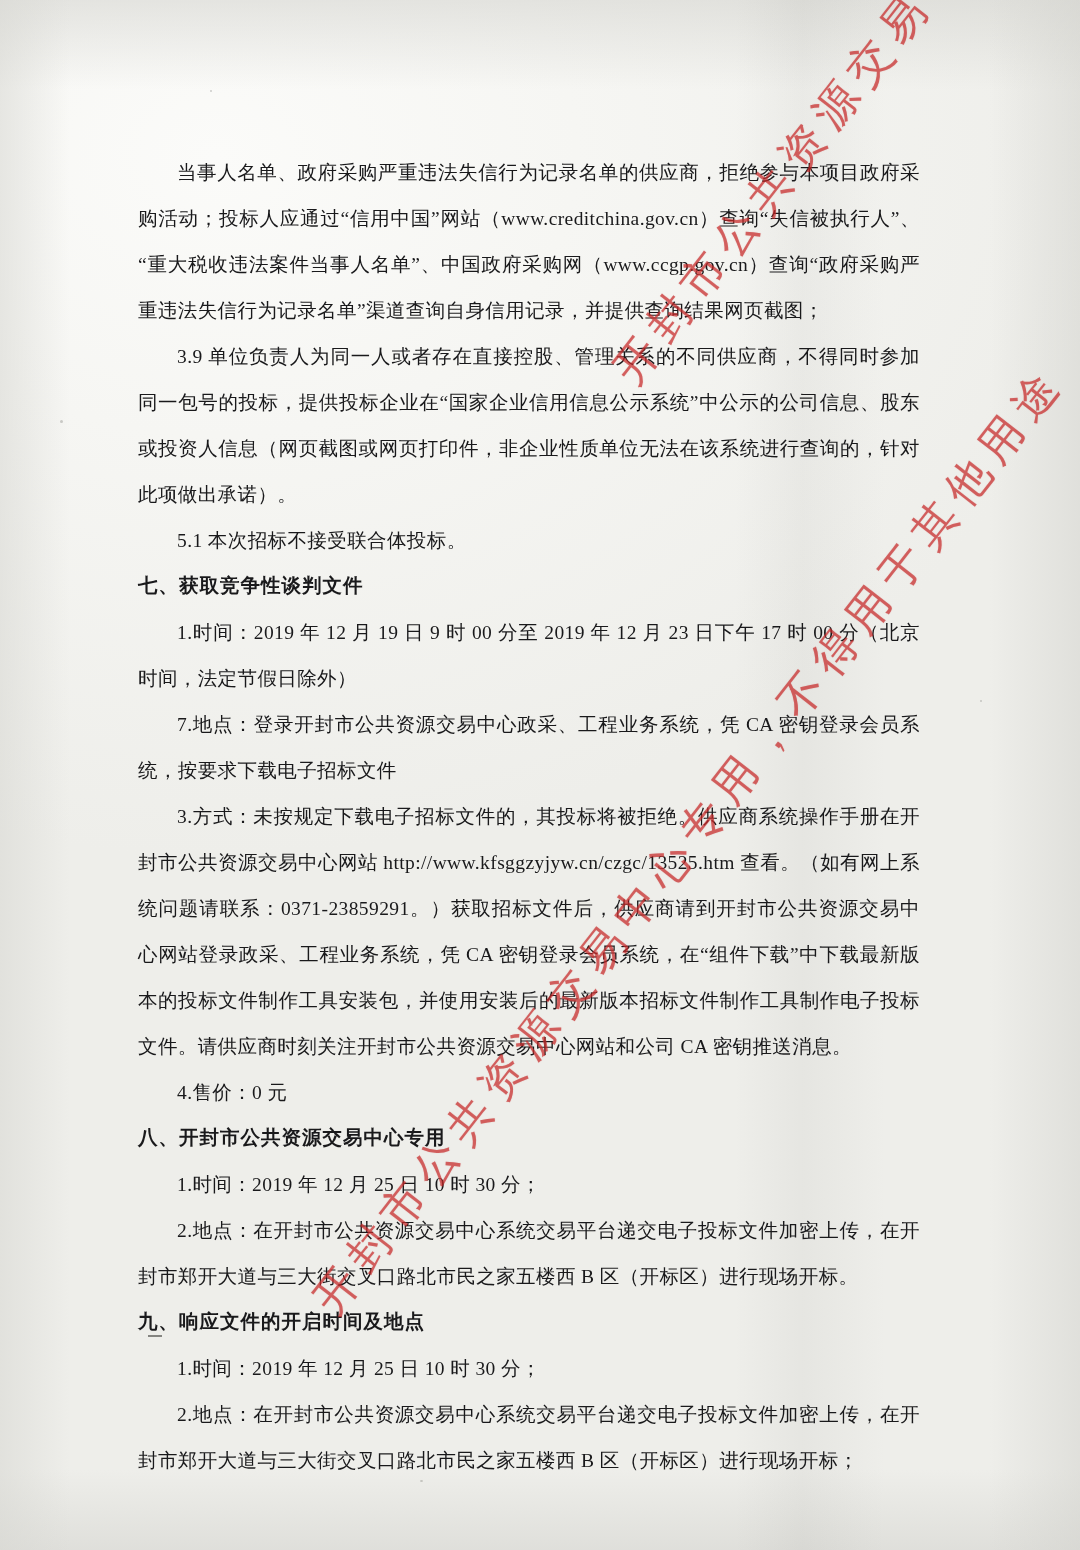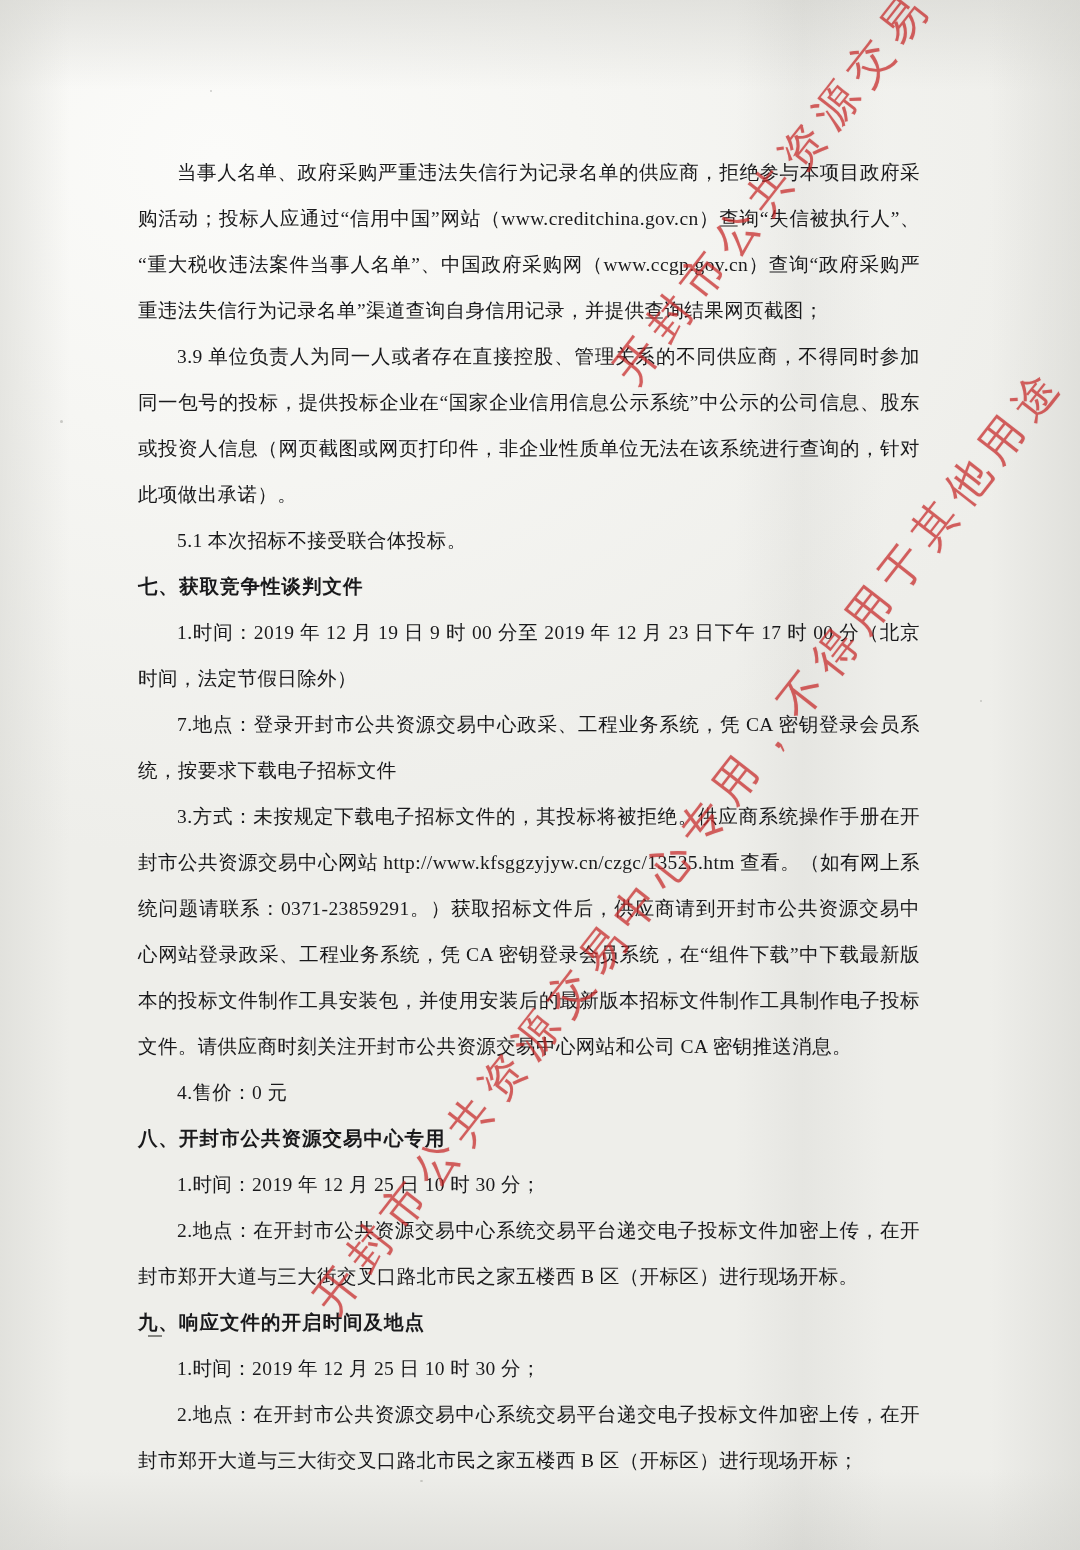--- a/index.html
+++ b/index.html
@@ -60,20 +60,21 @@
 
   p {
     margin: 0;
     text-align: justify;
     text-justify: inter-ideograph;
   }
   .indent { text-indent: 2em; }
   .heading {
     font-weight: bold;
     letter-spacing: 1px;
+    font-family: Liberation Mono, monospace;
   }
 
   
   .watermark {
     position: absolute;
     z-index: 5;
     color: rgba(199, 40, 40, 0.62);
     font-family: "Liberation Serif", "DejaVu Serif", serif;
     font-size: 44px;
     letter-spacing: 10px;

